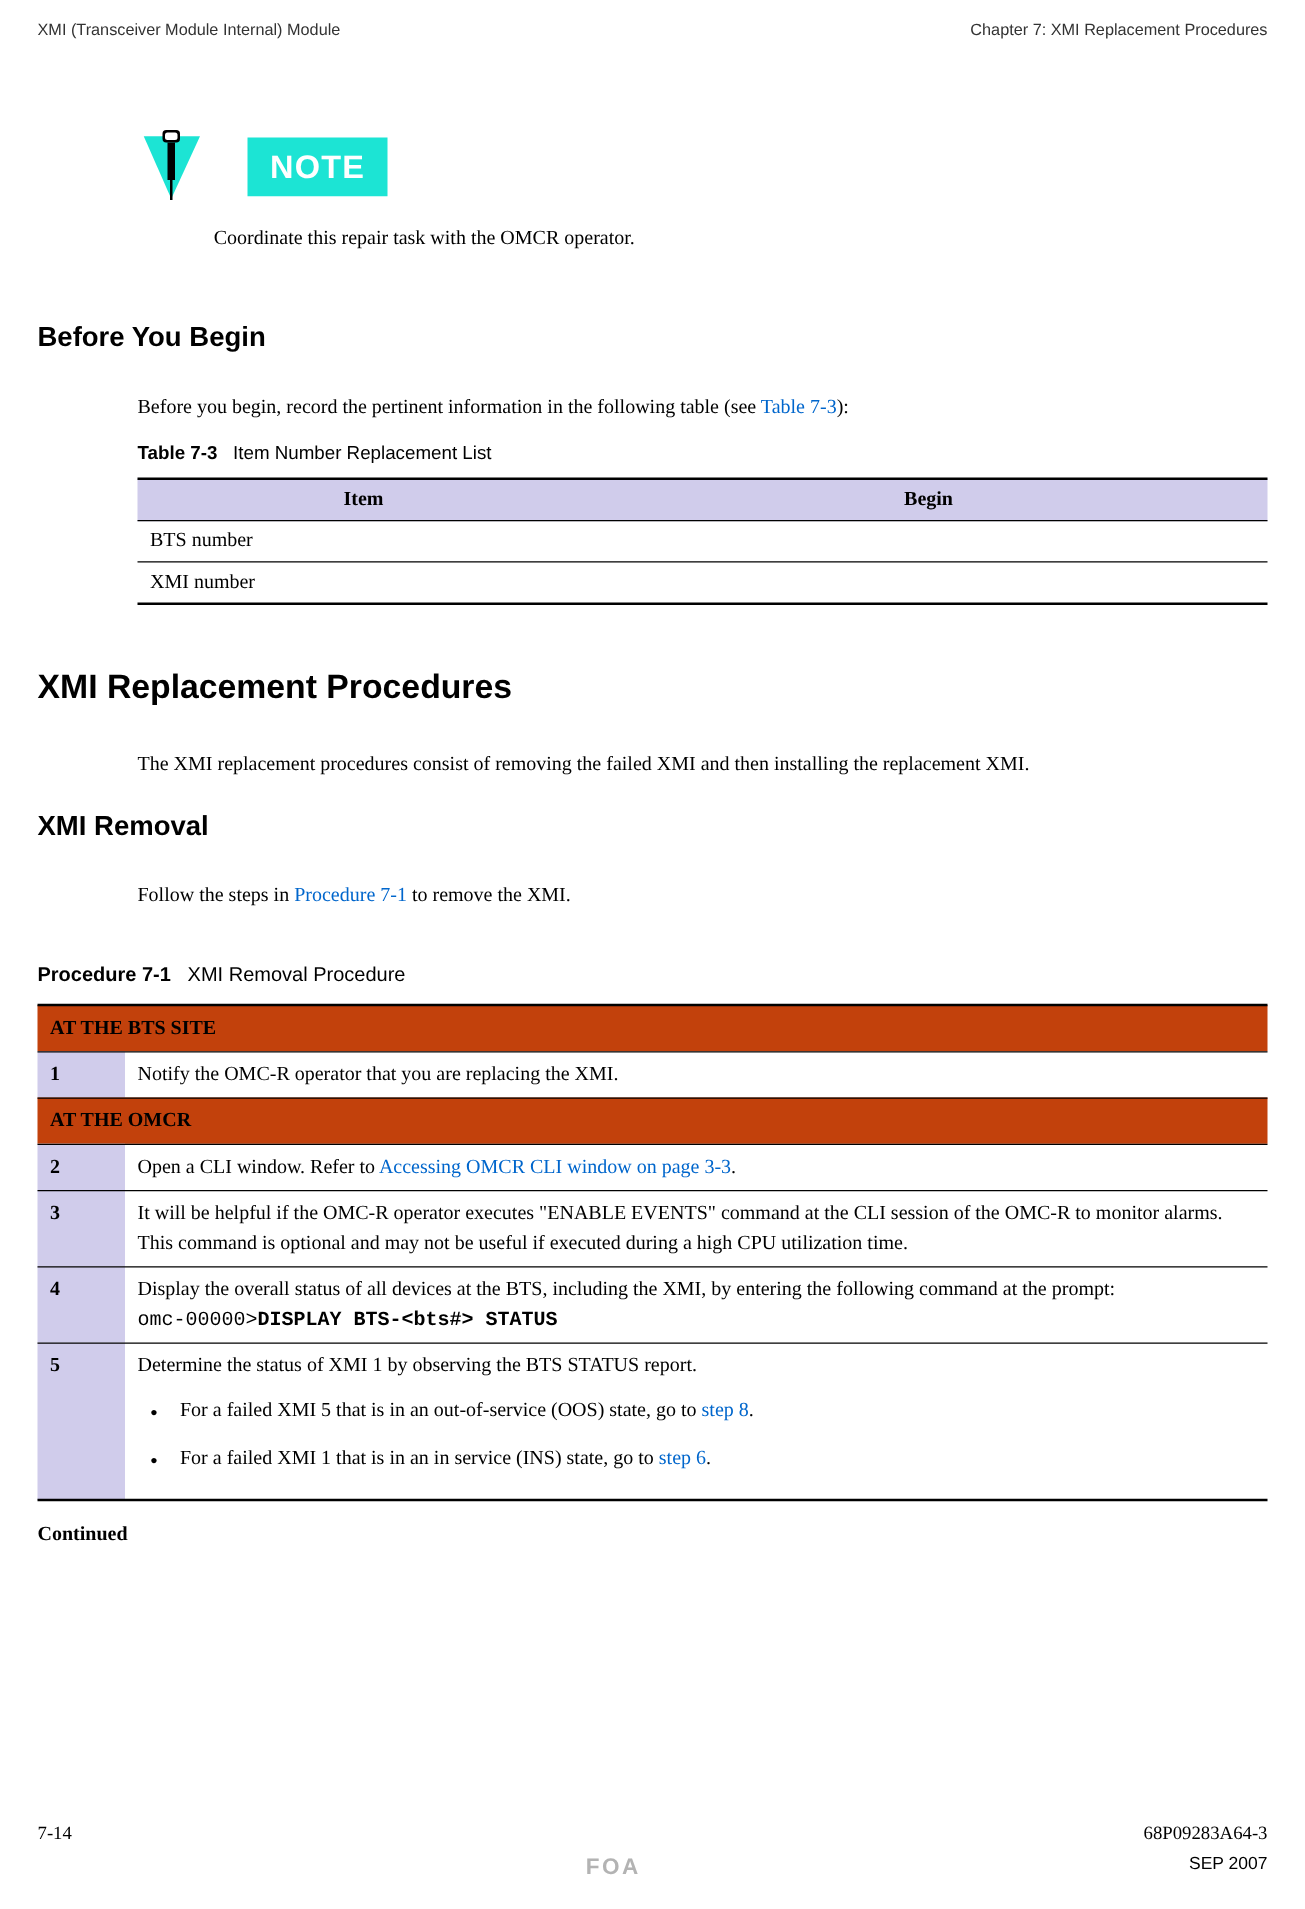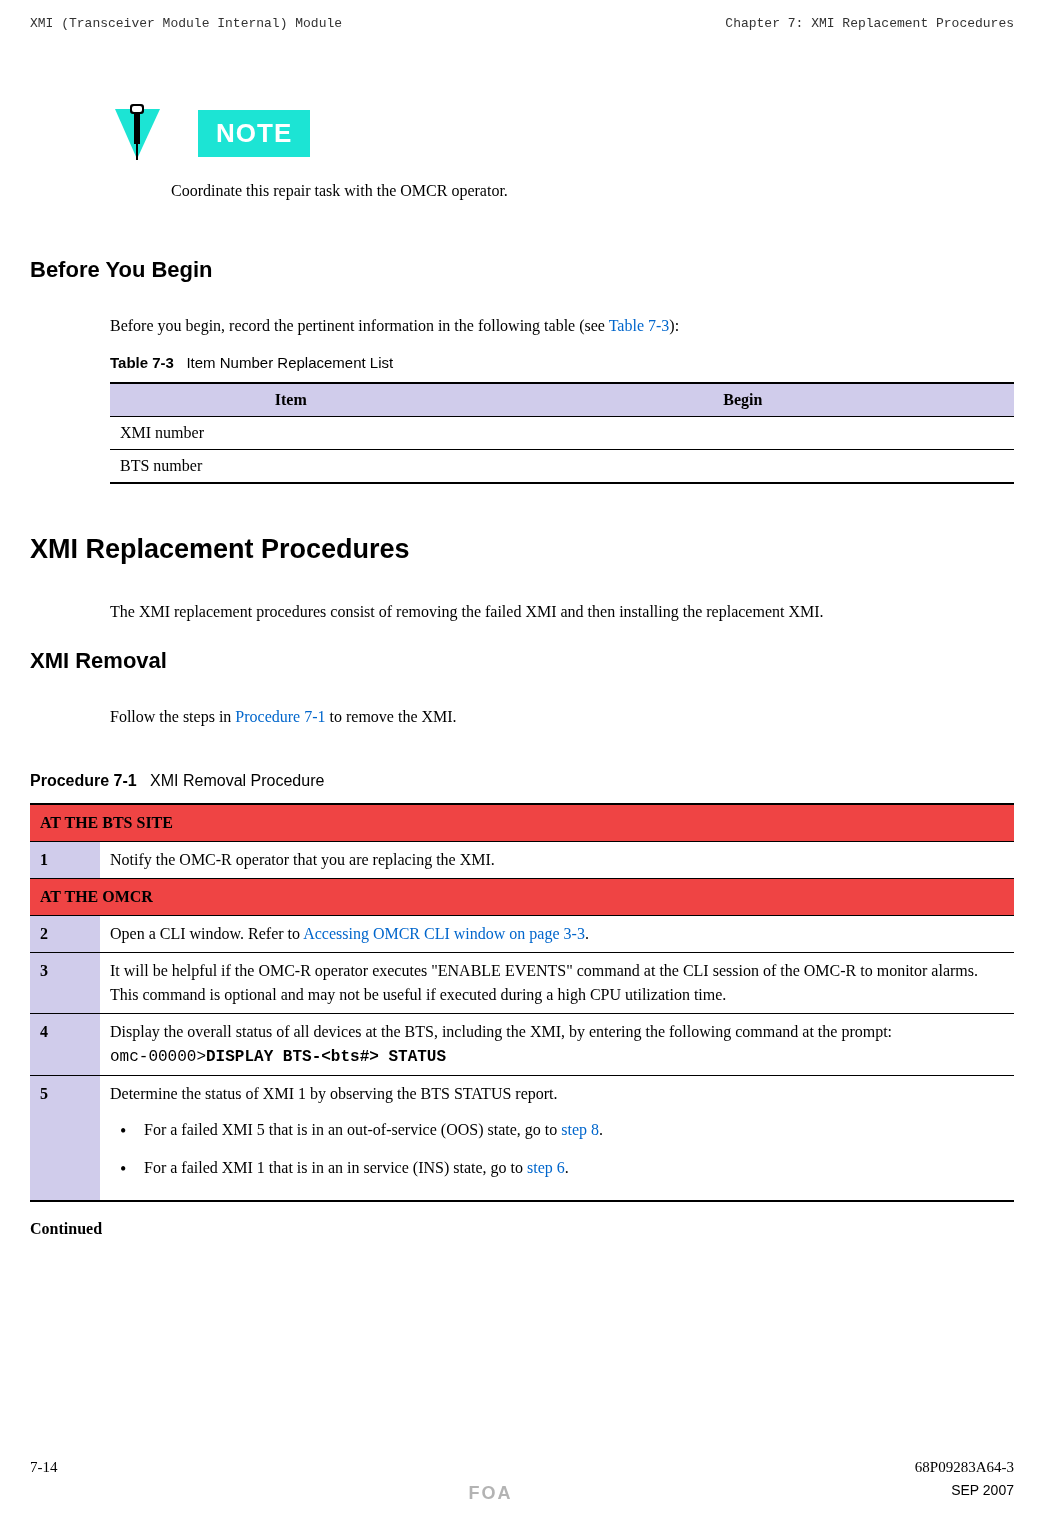--- a/index.html
+++ b/index.html
@@ -10,21 +10,21 @@
       color: #000;
       background: #fff;
       width: 1044px;
       min-height: 1527px;
       padding: 14px 30px 20px 30px;
       position: relative;
     }
     .header-row {
       display: flex;
       justify-content: space-between;
-      font-family: Liberation Mono, monospace;
+      font-family: Liberation Sans, sans-serif;
       font-size: 13px;
       color: #333;
       margin-bottom: 70px;
     }
     .note-block {
       margin-left: 80px;
       margin-bottom: 50px;
     }
     .note-graphic {
       display: flex;
@@ -108,21 +108,21 @@
     .proc-table td {
       border-top: 1px solid #000;
       border-bottom: 1px solid #000;
       vertical-align: top;
       padding: 6px 10px;
     }
     .proc-table tr:first-child td { border-top: 2px solid #000; }
     .proc-table tr:last-child td { border-bottom: 2px solid #000; }
     .section-row td {
       font-weight: bold;
-      background: #ef4444;
+      background: #c2410c;
     }
     .step-num {
       background: #d0cceb;
       font-weight: bold;
       width: 70px;
       text-align: left;
     }
     .mono {
       font-family: 'Courier New', monospace;
     }
@@ -209,25 +209,25 @@
 
 <table class="item-table">
   <thead>
     <tr>
       <th>Item</th>
       <th>Begin</th>
     </tr>
   </thead>
   <tbody>
     <tr>
-      <td>XMI number</td>
+      <td>BTS number</td>
       <td></td>
     </tr>
     <tr>
-      <td>BTS number</td>
+      <td>XMI number</td>
       <td></td>
     </tr>
   </tbody>
 </table>
 
 <h1 class="h1">XMI Replacement Procedures</h1>
 
 <p class="body-text">The XMI replacement procedures consist of removing the failed XMI and then installing the replacement XMI.</p>
 
 <h2 class="h2">XMI Removal</h2>

